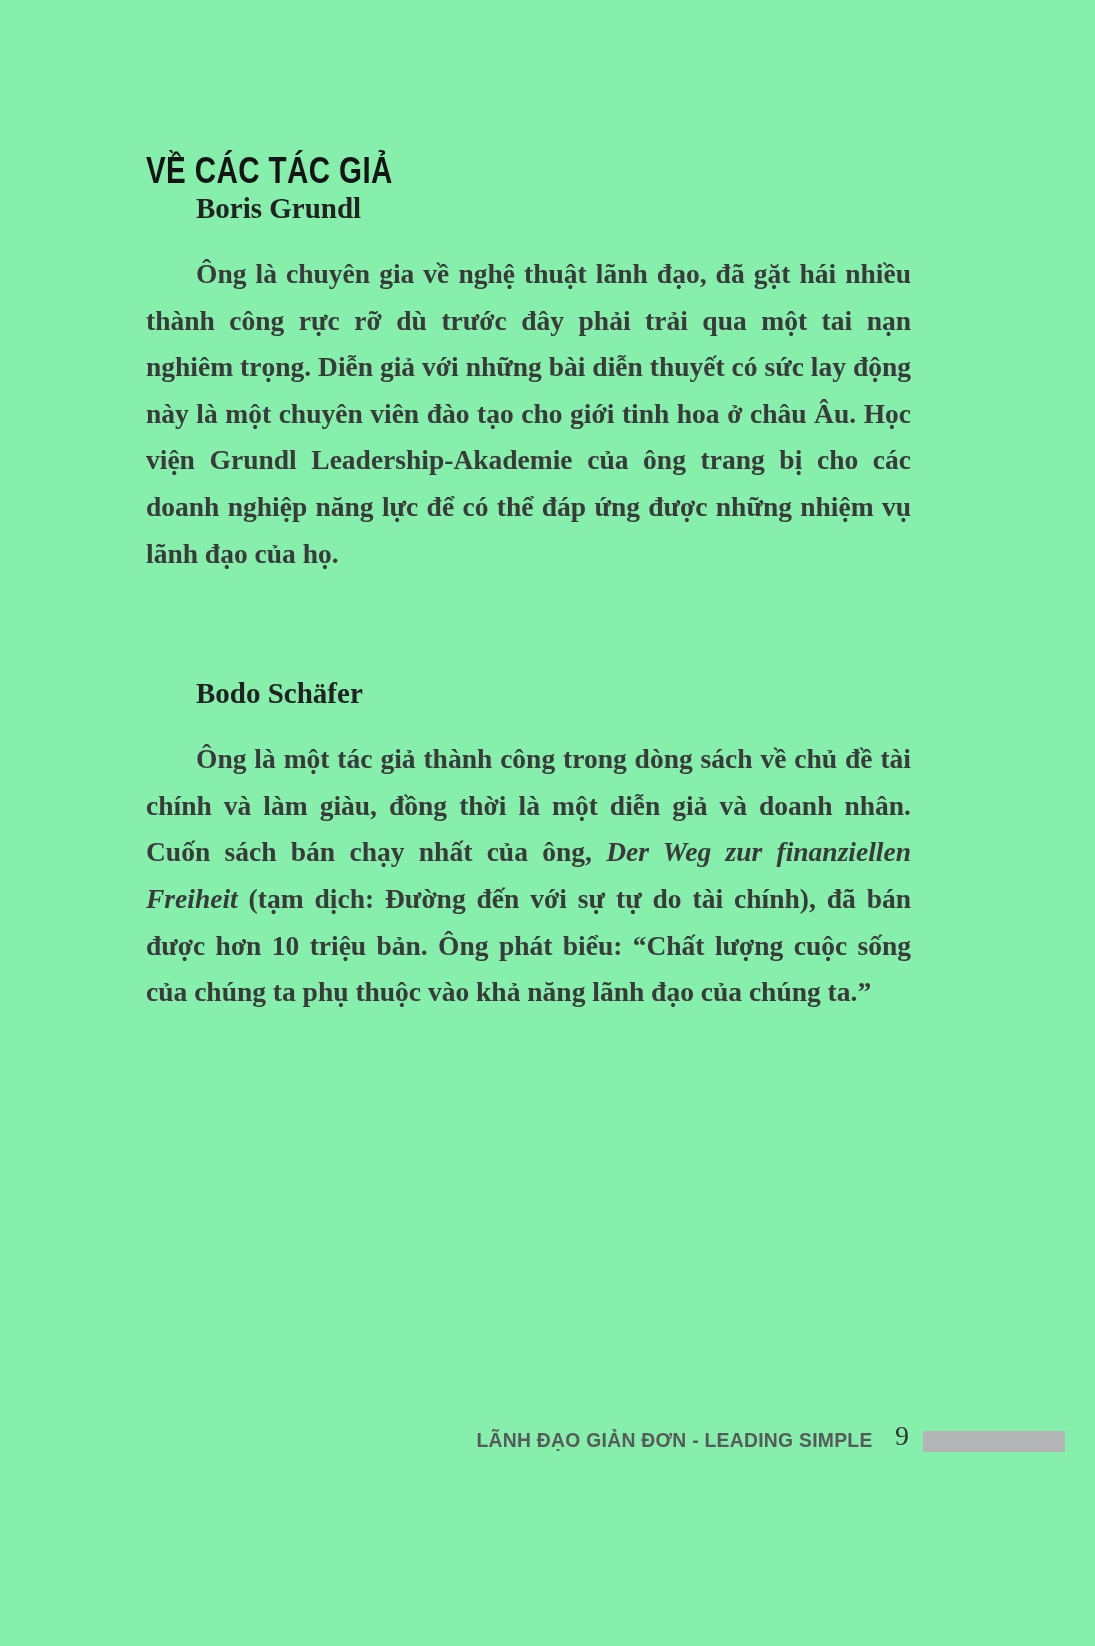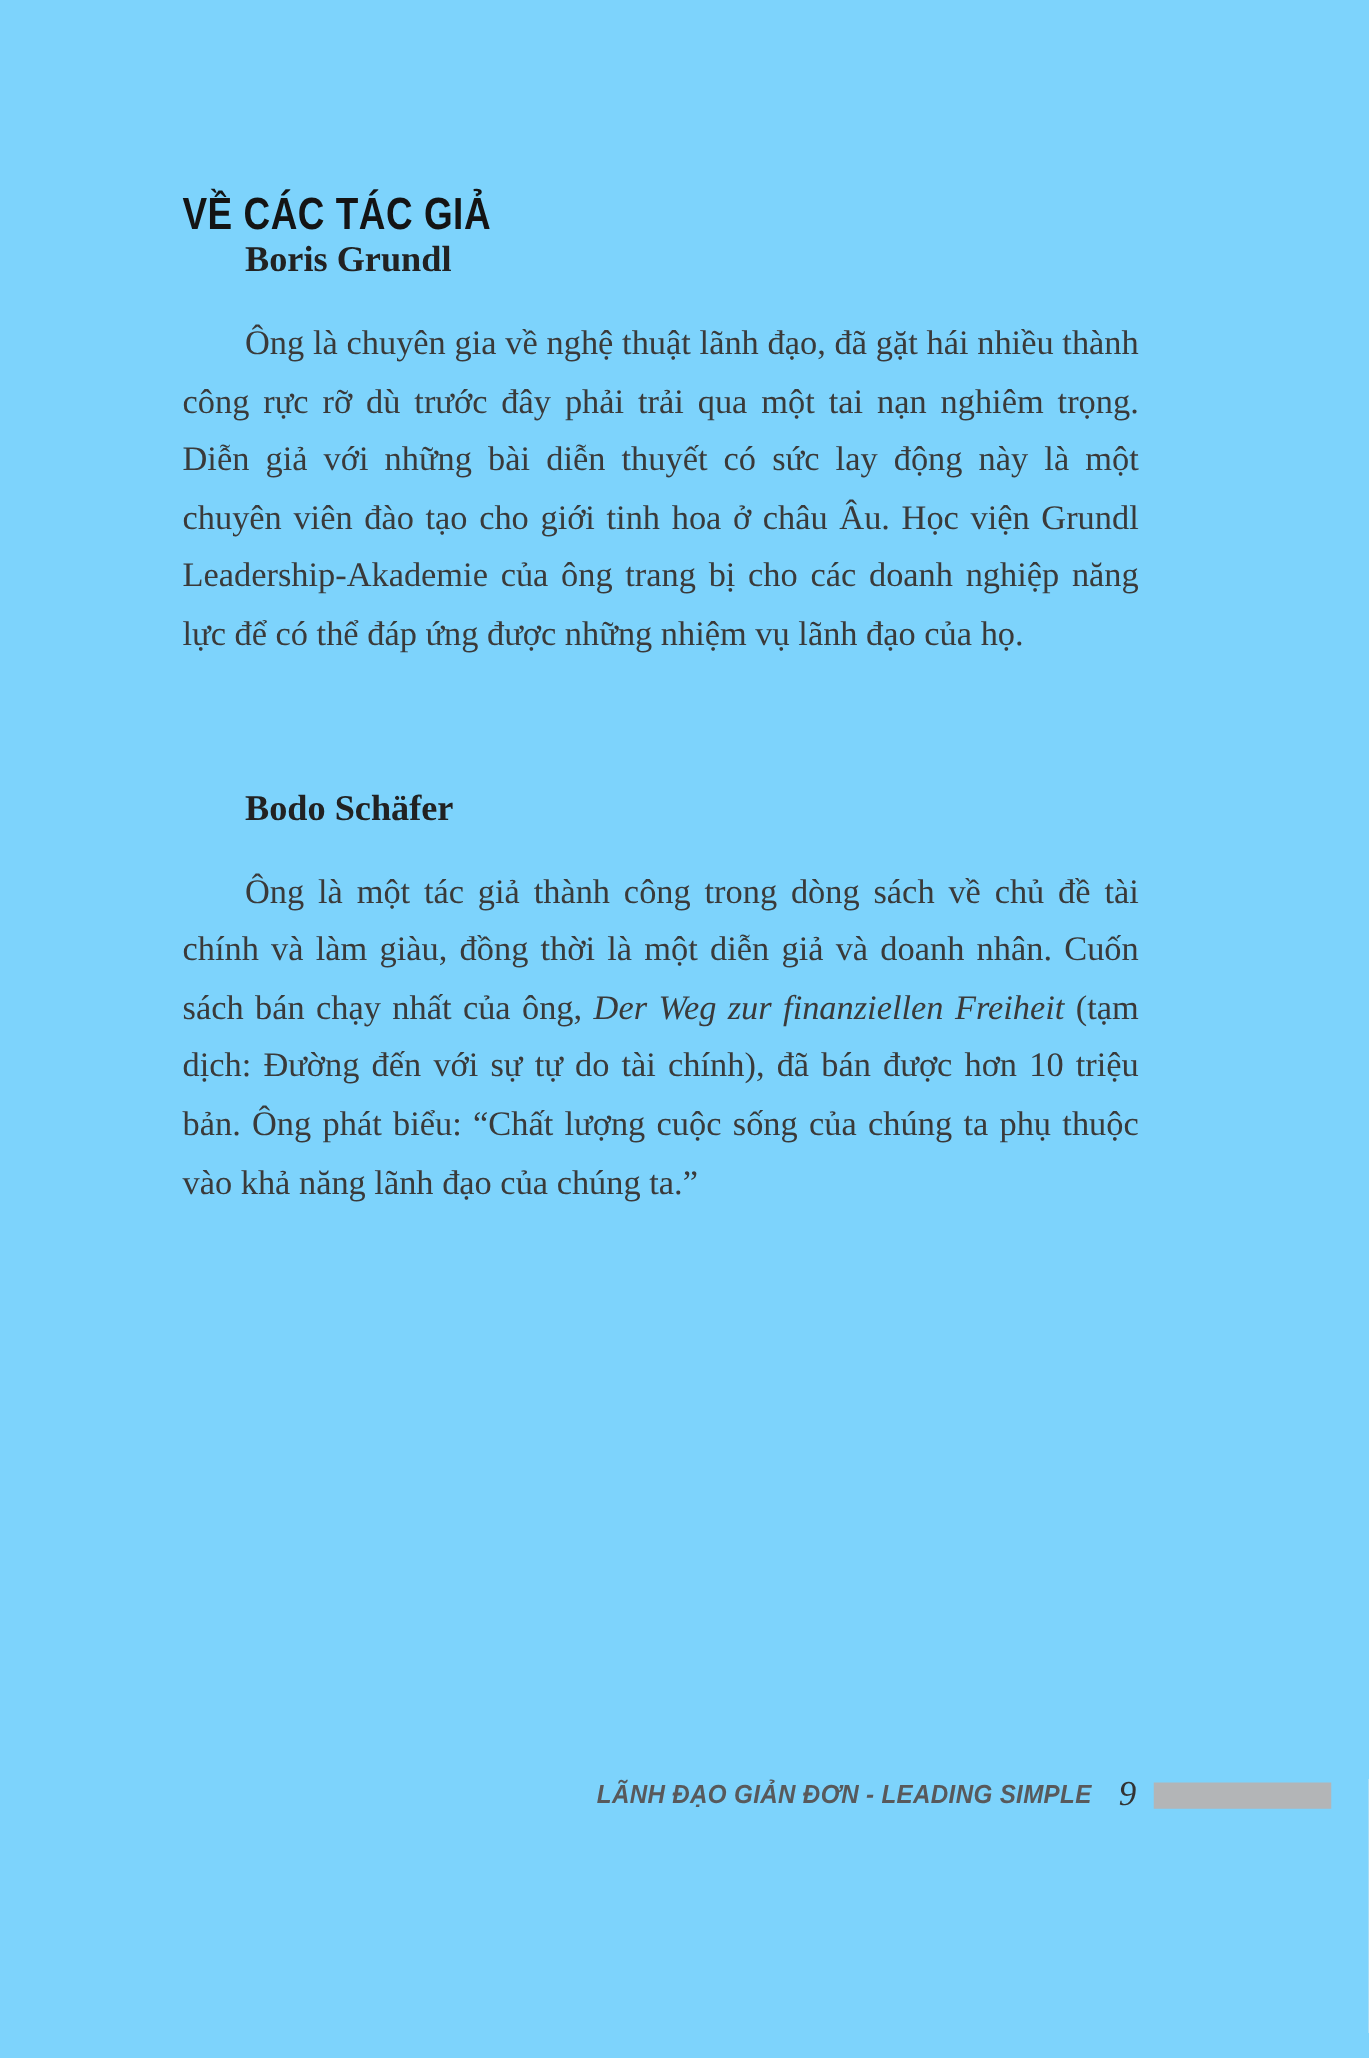--- a/index.html
+++ b/index.html
@@ -1,21 +1,21 @@
 <!DOCTYPE html>
 <html><head>
 <meta charset="utf-8">
 <style>
   * { box-sizing: border-box; }
   html, body { margin: 0; padding: 0; background: #e8e8e8; }
   .page {
     width: 1095px;
     height: 1646px;
     margin: 0 auto;
-    background: #7dd3fc;
+    background: #86efac;
     position: relative;
     overflow: hidden;
     font-family: "Liberation Serif", serif;
     color: #3a3a3a;
   }
   .content {
     padding: 0 184px 0 146px;
   }
   .chapter-title {
     margin: 0;
@@ -42,31 +42,31 @@
   }
   .author-name.first { }
   .author-name.second { margin-top: 100px; }
   .bio {
     margin: 26px 0 0 0;
     font-size: 27.5px;
     line-height: 46.6px;
     text-align: justify;
     text-indent: 50px;
     color: #3a3a3a;
+    font-weight: bold;
   }
   .bio em { font-style: italic; }
   .page-footer {
     position: absolute;
     left: 0;
     right: 0;
     top: 1420px;
     display: flex;
-    align-items: center;
+    align-items: flex-end;
     justify-content: flex-end;
-    font-style: italic;
   }
   .running-title {
     font-family: "Liberation Sans", sans-serif;
     font-weight: 700;
     font-size: 21px;
     color: #58595b;
     letter-spacing: 0.3px;
     display: inline-block;
     transform: scaleX(0.92);
     transform-origin: right center;

